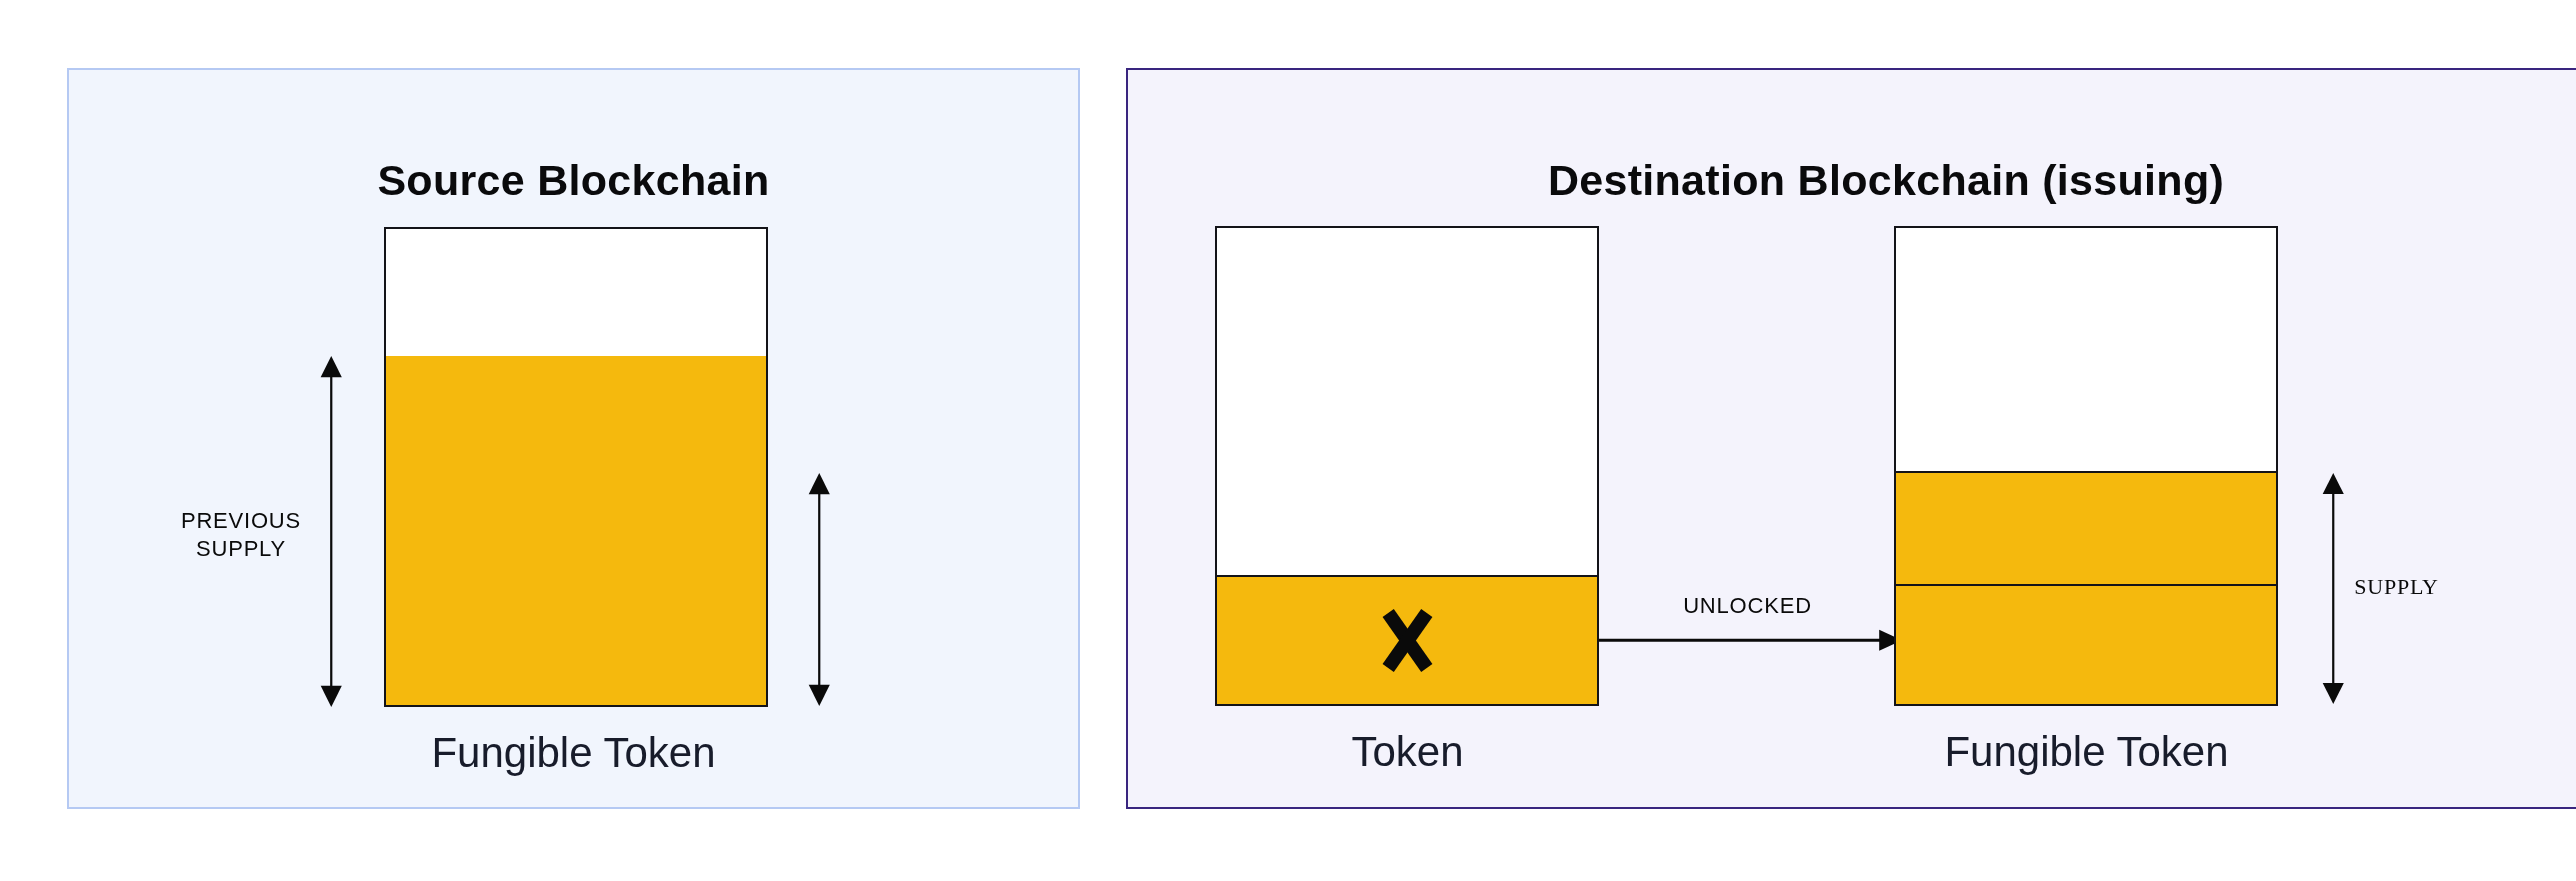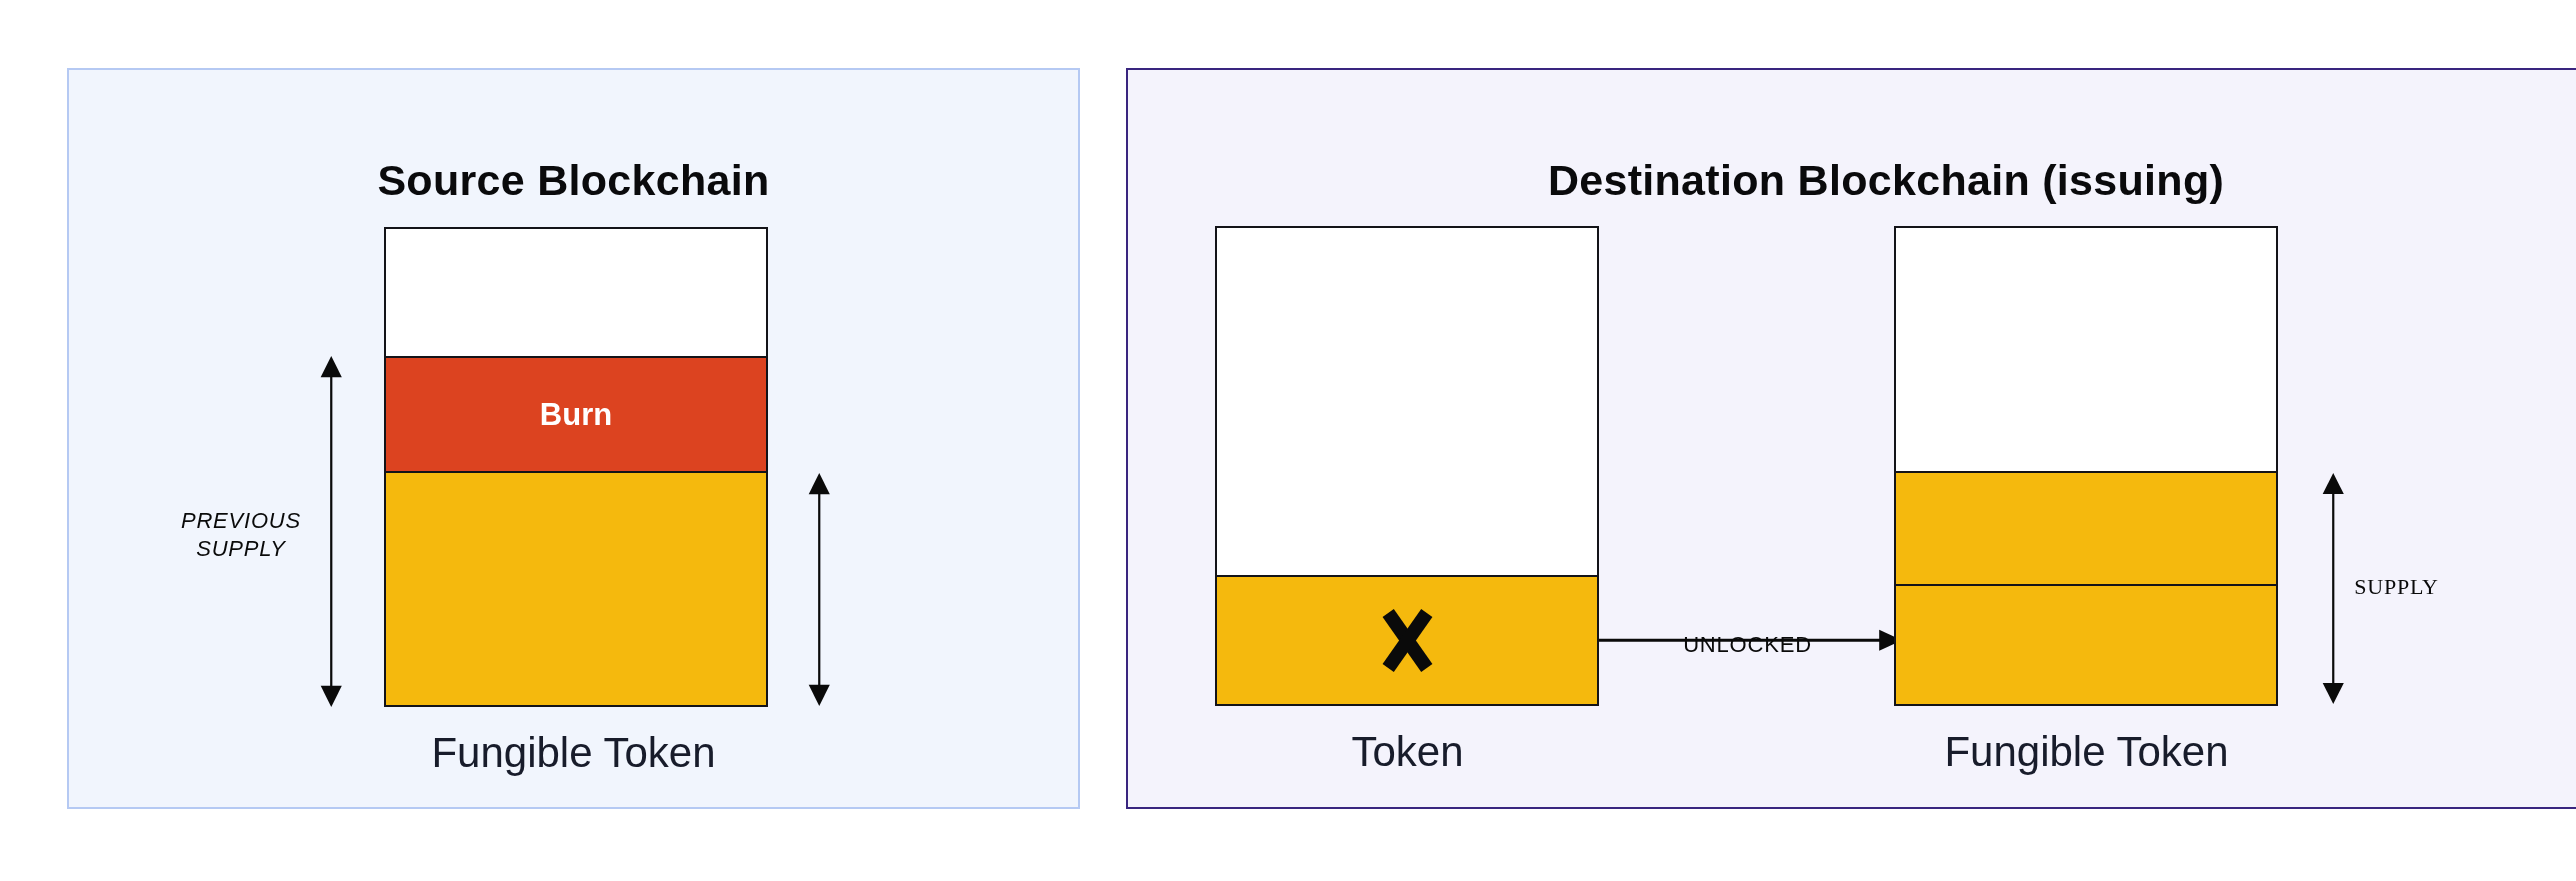--- a/index.html
+++ b/index.html
@@ -83,34 +83,31 @@
 </head>
 <body>
 
 <div class="canvas" style="--page-bg: #FFFFFF; --source-panel-bg: #F1F5FD; --source-panel-border: #B5C9F3; --dest-panel-bg: #F4F3FC; --dest-panel-border: #39257F; --bar-outline: #131318; --burn-fill: #DC4320; --token-fill: #F5B90D; --title-text: #0A0A0C; --label-text: #181C2B; --annotation-text: #0A0A0A; --burn-text: #FFFFFF;">
 
   <section class="panel panel--source">
     <h2 class="panel-title">Source Blockchain</h2>
 
     <div class="bar" style="left:315px; top:157px;">
       <div class="sec src-white"></div>
-      <div class="sec src-burn">
-        <span class="burn-text">Burn</span>
-      </div>
       <div class="sec sec--fill src-gold"></div>
     </div>
 
     <div class="arrow" style="left:250px; top:286px;">
       <svg width="24.5" height="351" viewBox="0 0 44 630">
         <line x1="22" y1="30" x2="22" y2="600" stroke="currentColor" stroke-width="4"></line>
         <polygon points="22,0 41,38 3,38" fill="currentColor"></polygon>
         <polygon points="22,630 41,592 3,592" fill="currentColor"></polygon>
       </svg>
     </div>
-    <div class="annotation" style="left:83px; top:434px; width:178px; height:62px;font-style:italic;">PREVIOUS SUPPLY</div>
+    <div class="annotation" style="left:83px; top:434px; width:178px; height:62px;">PREVIOUS SUPPLY</div>
 
     <div class="arrow" style="left:738px; top:403px;">
       <svg width="24.5" height="233" viewBox="0 0 44 419">
         <line x1="22" y1="30" x2="22" y2="389" stroke="currentColor" stroke-width="4"></line>
         <polygon points="22,0 41,38 3,38" fill="currentColor"></polygon>
         <polygon points="22,419 41,381 3,381" fill="currentColor"></polygon>
       </svg>
     </div>
 
     <div class="caption" style="left:282px; top:660px; width:445px; height:45px;">Fungible Token</div>
@@ -131,21 +128,21 @@
       </div>
     </div>
     <div class="caption" style="left:168px; top:659px; width:223px; height:45px;">Token</div>
 
     <div class="arrow" style="left:471px; top:558px;">
       <svg width="303" height="24.5" viewBox="0 0 545 44">
         <line x1="0" y1="22" x2="512" y2="22" stroke="currentColor" stroke-width="5"></line>
         <polygon points="545,22 504,3 504,41" fill="currentColor"></polygon>
       </svg>
     </div>
-    <div class="annotation" style="left:522px; top:521px; width:195px; height:30px;margin-top:39px;">UNLOCKED</div>
+    <div class="annotation" style="left:522px; top:521px; width:195px; height:30px;">UNLOCKED</div>
 
     <div class="bar" style="left:766px; top:156px;">
       <div class="sec ft-white"></div>
       <div class="sec ft-gold-a"></div>
       <div class="sec sec--fill ft-gold-b"></div>
     </div>
     <div class="caption" style="left:736px; top:659px; width:445px; height:45px;">Fungible Token</div>
 
     <div class="arrow" style="left:1193px; top:403px;">
       <svg width="24.5" height="231" viewBox="0 0 44 416">

